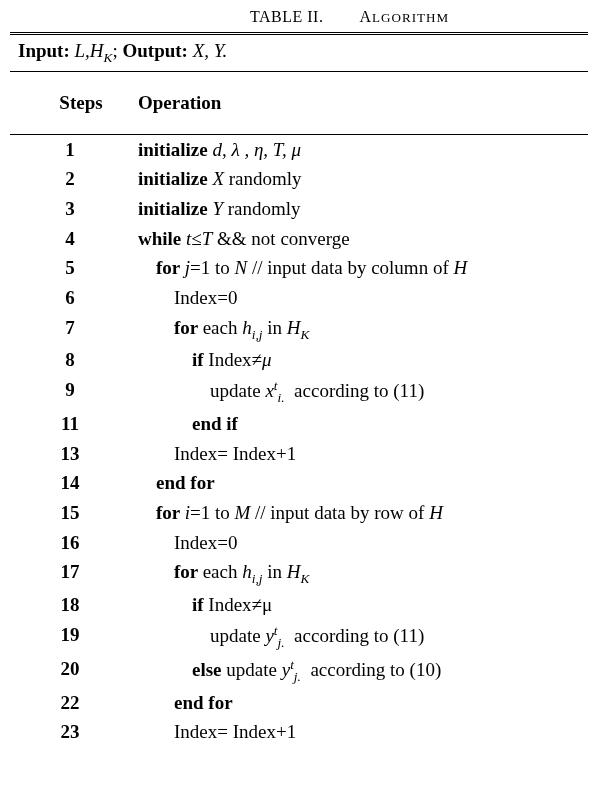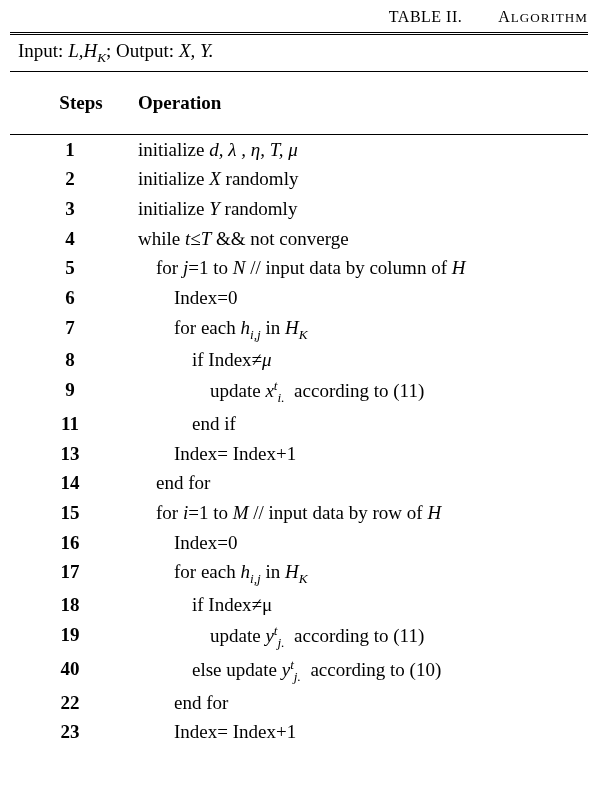--- a/index.html
+++ b/index.html
@@ -10,21 +10,21 @@
     body {
       font-family: "Times New Roman", Times, serif;
       background: #fff;
       color: #000;
       width: 598px;
       height: 788px;
       padding: 8px 10px 0 10px;
       font-size: 18px;
     }
     .table-caption {
-      text-align: right;
+      text-align: left;
       font-size: 16px;
       letter-spacing: 0.5px;
       margin-bottom: 6px;
       padding-left: 240px;
     }
     .table-caption .roman {
       font-variant: normal;
     }
     .table-caption .sc {
       font-variant: small-caps;
@@ -64,21 +64,21 @@
     }
     .body-row td.step-col {
       text-align: center;
       font-weight: bold;
       width: 120px;
     }
     .body-row td.op-col {
       padding-left: 8px;
       white-space: pre;
     }
-    .b { font-weight: normal; }
+    .b { font-weight: bold; }
     .i { font-style: italic; }
     .sub { font-size: 0.7em; vertical-align: sub; font-style: italic; }
     .sup { font-size: 0.7em; vertical-align: super; font-style: italic; }
     .ind0 { display:inline-block; width: 0px; }
     .ind1 { display:inline-block; width: 18px; }
     .ind2 { display:inline-block; width: 36px; }
     .ind3 { display:inline-block; width: 54px; }
     .ind4 { display:inline-block; width: 72px; }
   </style>
 </head>
@@ -166,21 +166,21 @@
       </tr>
       <tr class="body-row">
         <td class="step-col">18</td>
         <td class="op-col"><span class="ind3"></span><span class="b">if </span><span>Index≠μ</span></td>
       </tr>
       <tr class="body-row">
         <td class="step-col">19</td>
         <td class="op-col"><span class="ind4"></span><span>update </span><span class="i">y</span><span class="sup">t</span><span class="sub">j.</span><span>  according to (11)</span></td>
       </tr>
       <tr class="body-row">
-        <td class="step-col">40</td>
+        <td class="step-col">20</td>
         <td class="op-col"><span class="ind3"></span><span class="b">else </span><span>update </span><span class="i">y</span><span class="sup">t</span><span class="sub">j.</span><span>  according to (10)</span></td>
       </tr>
       <tr class="body-row">
         <td class="step-col">22</td>
         <td class="op-col"><span class="ind2"></span><span class="b">end for</span></td>
       </tr>
       <tr class="body-row">
         <td class="step-col">23</td>
         <td class="op-col"><span class="ind2"></span><span>Index= Index+1</span></td>
       </tr>

